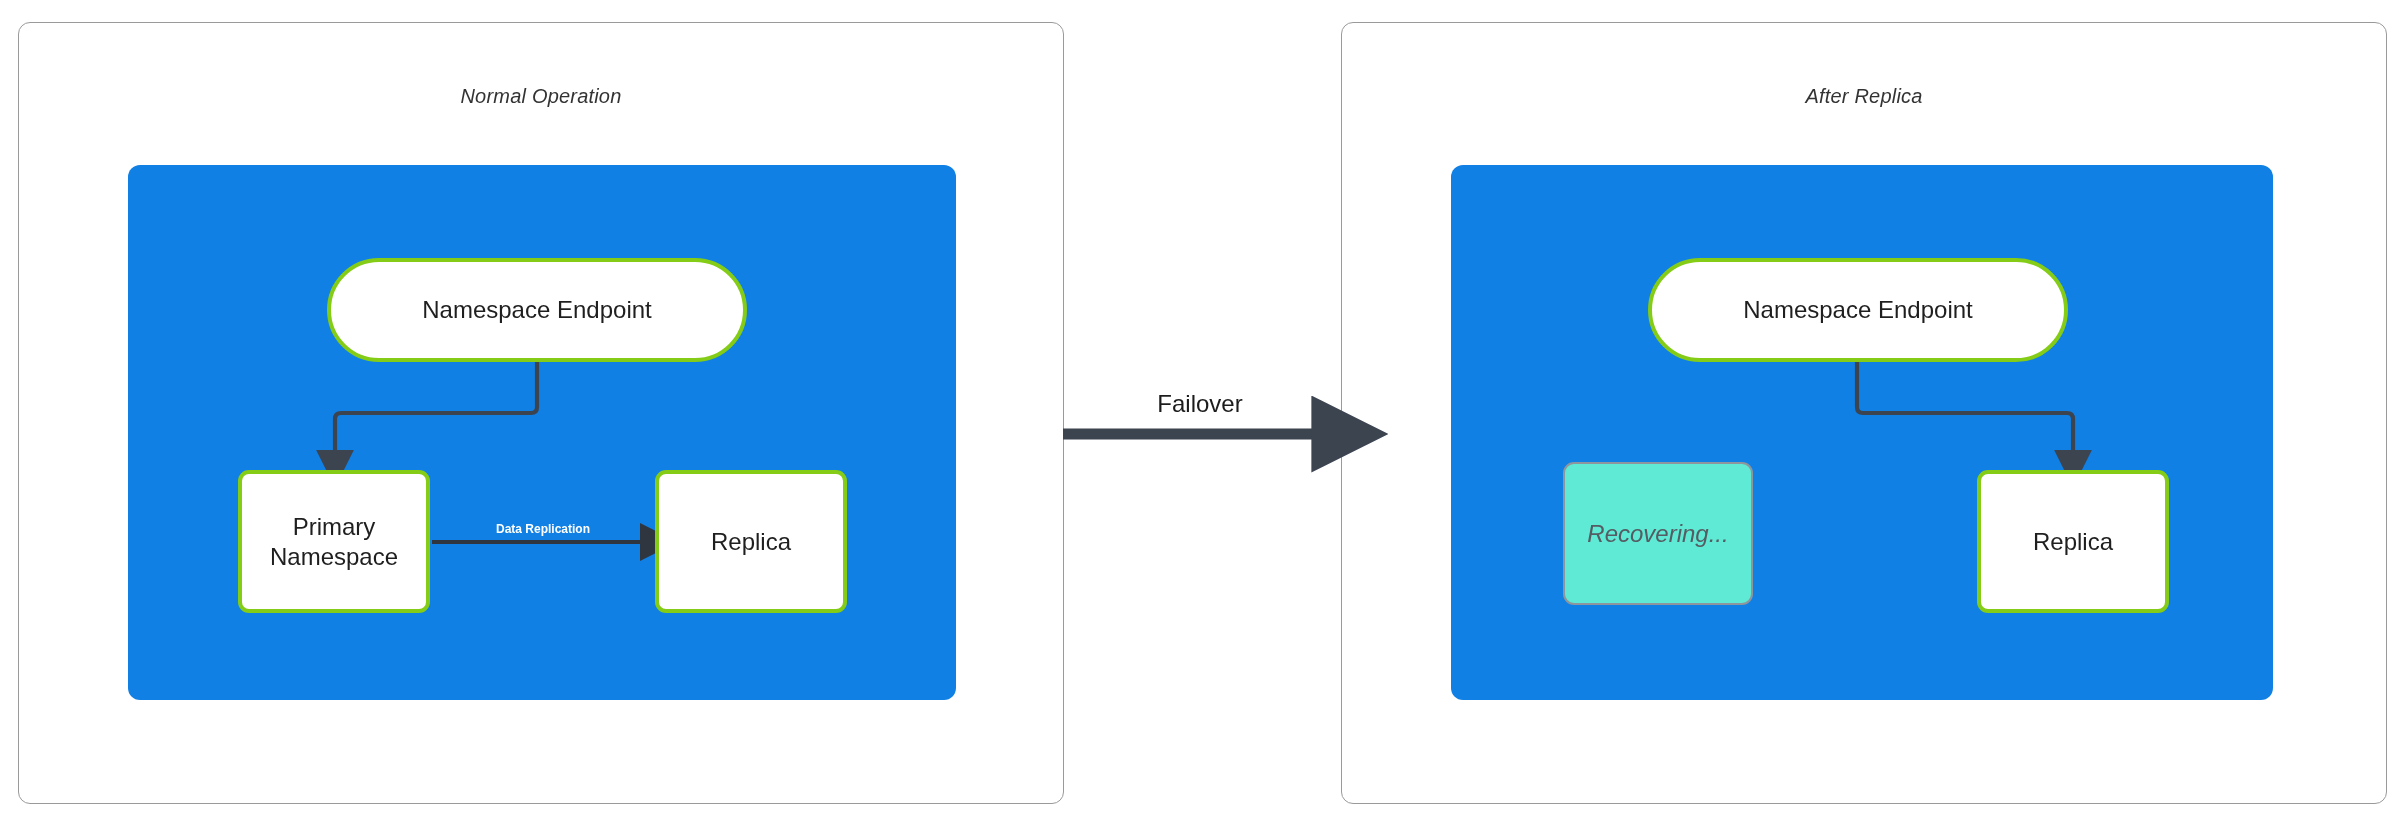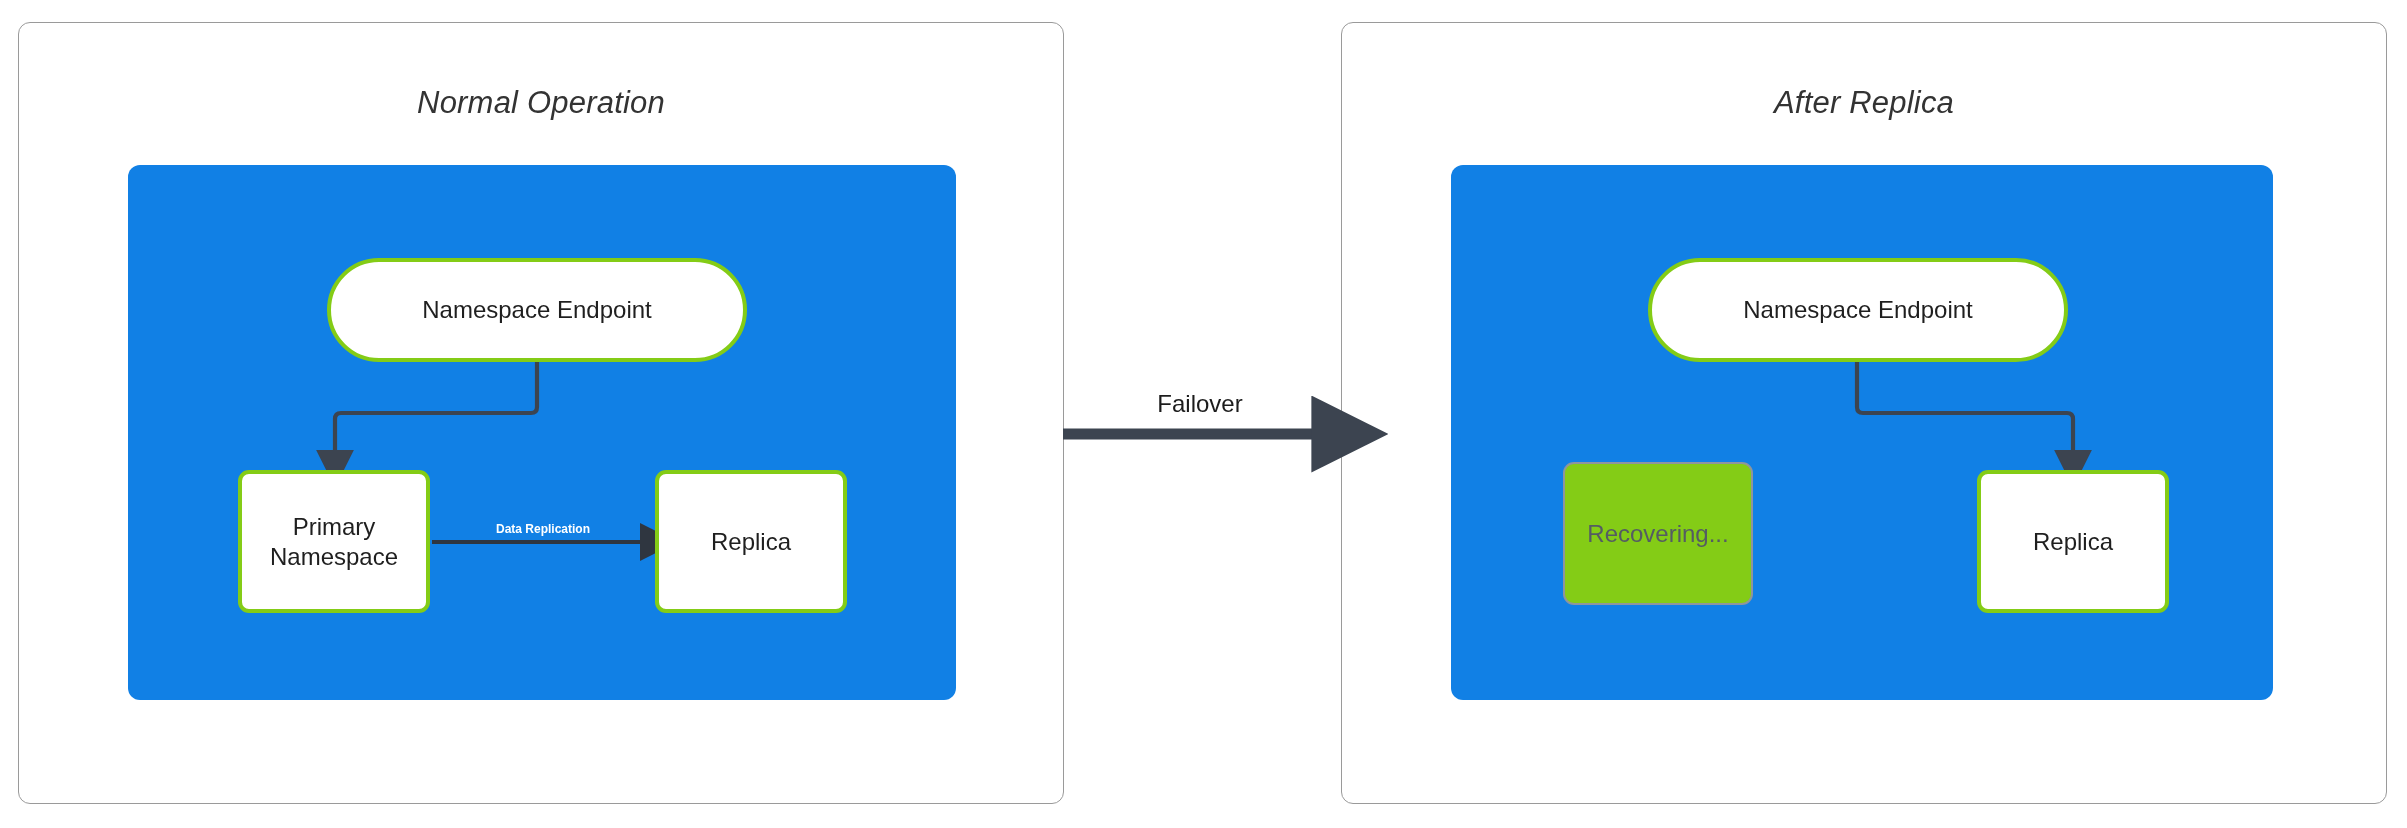--- a/index.html
+++ b/index.html
@@ -33,21 +33,21 @@
   #panel-left  { left: 18px;   top: 22px; width: 1046px; height: 782px; }
   #panel-right { left: 1341px; top: 22px; width: 1046px; height: 782px; }
 
   .panel-title {
     position: absolute;
     left: 0;
     top: 62px;
     width: 100%;
     text-align: center;
     font-style: italic;
-    font-size: 31px;
+    font-size: 20px;
     color: #333333;
     letter-spacing: 0.2px;
   }
 
   
   .blue-box {
     position: absolute;
     background: #1180E5;
     border-radius: 12px;
     box-sizing: border-box;
@@ -67,23 +67,24 @@
     text-align: center;
     color: #1f1f1f;
     font-size: 24px;
     line-height: 1.25;
     z-index: 3;
   }
   .node.pill { border-radius: 999px; }
   .node.rect { border-radius: 11px; }
 
   .node.recovering {
-    background: #84cc16;
+    background: #5eead4;
     border: 2px solid #8f959c;
     color: #555c63;
+    font-style: italic;
     text-align: right;
   }
 
   
   #node-endpoint-left { left: 327px; top: 258px; width: 420px; height: 104px; }
   #node-primary       { left: 238px; top: 470px; width: 192px; height: 143px; }
   #node-replica-left  { left: 655px; top: 470px; width: 192px; height: 143px; }
 
   
   #node-endpoint-right { left: 1648px; top: 258px; width: 420px; height: 104px; }

